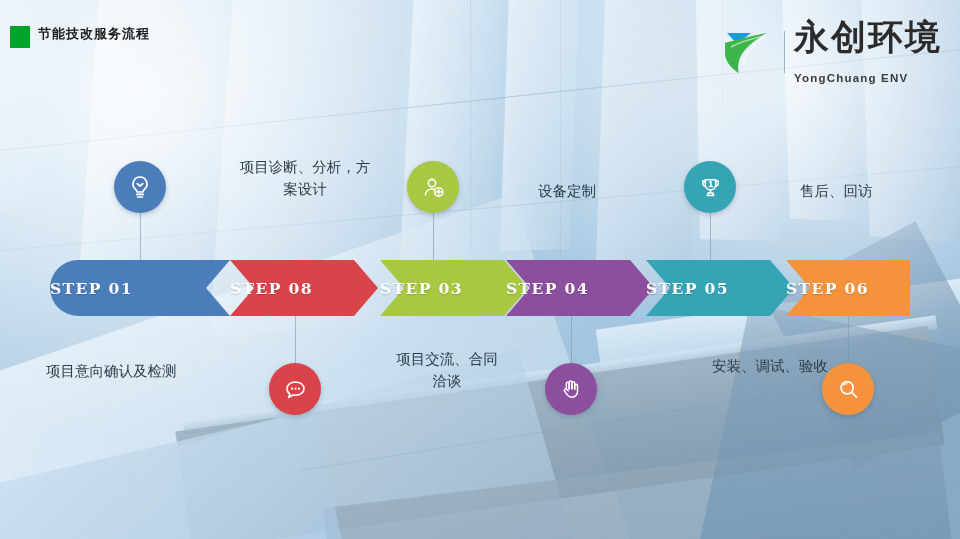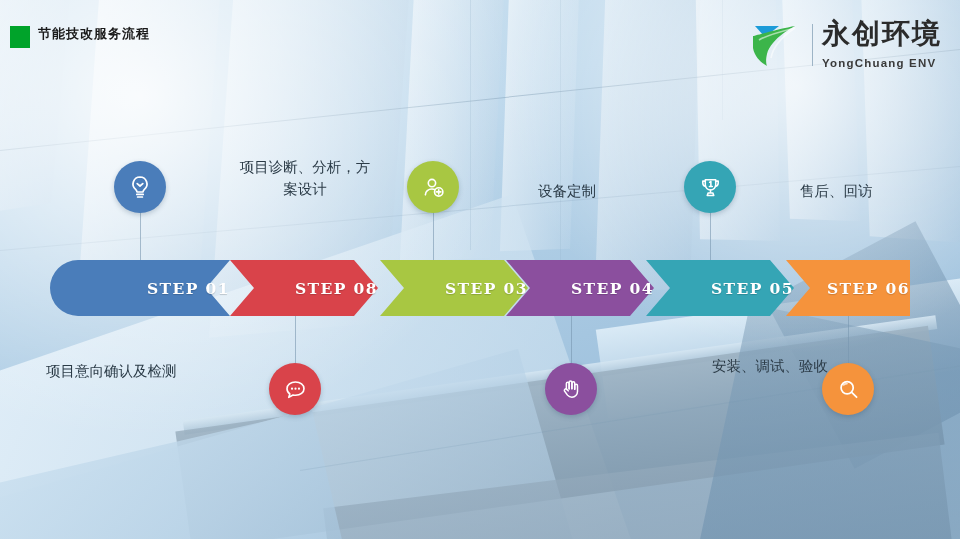--- a/index.html
+++ b/index.html
@@ -71,28 +71,28 @@
   
   #header{position:absolute;left:0;top:0;width:960px;height:72px;}
   #title-marker{position:absolute;left:10px;top:26px;width:20px;height:22px;background:#00a32a;}
   #page-title{position:absolute;left:38px;top:25px;font-size:13px;font-weight:bold;color:#1a1a1a;letter-spacing:1px;
     font-family:"DejaVu Sans","Liberation Sans",sans-serif;}
 
   #logo{position:absolute;right:18px;top:20px;display:flex;align-items:center;gap:9px;}
   #logo-mark{width:54px;height:46px;}
   #logo-divider{width:1px;height:42px;background:#9db4c6;}
   #logo-text{display:flex;flex-direction:column;line-height:1;}
-  #logo-cn{font-size:28px;font-weight:bold;color:#2b2b2b;letter-spacing:2px;
+  #logo-cn{font-size:35px;font-weight:bold;color:#2b2b2b;letter-spacing:2px;
     font-family:"DejaVu Sans","Liberation Sans",sans-serif;}
-  #logo-en{font-size:11.5px;font-weight:bold;color:#3a3a3a;letter-spacing:1.2px;margin-top:10px;}
+  #logo-en{font-size:11.5px;font-weight:bold;color:#3a3a3a;letter-spacing:1.2px;margin-top:18px;}
 
   
   #flow{position:absolute;left:0;top:0;width:960px;height:539px;}
 
-  .step-banner{position:absolute;top:260px;height:56px;display:flex;align-items:center;justify-content:flex-end;}
+  .step-banner{position:absolute;top:260px;height:56px;display:flex;align-items:center;justify-content:flex-start;}
   .step-banner .plate{position:absolute;inset:0;}
   .step-label{position:relative;color:#ffffff;font-size:15.5px;font-weight:bold;letter-spacing:1.4px;
     font-family:"DejaVu Serif","Liberation Serif",serif;text-shadow:0 1px 1px rgba(0,0,0,.18);}
 
   .connector{position:absolute;width:1px;background:rgba(120,150,175,.6);}
 
   .node-icon{position:absolute;width:52px;height:52px;border-radius:50%;
     display:flex;align-items:center;justify-content:center;box-shadow:0 2px 5px rgba(40,70,100,.25);}
   .node-icon svg{display:block;}
 
@@ -220,20 +220,24 @@
   <div class="node-icon" style="left:407px;top:161px;background:#a8c742;">
     <span>
       <svg viewBox="0 0 28 28" width="27" height="27" fill="none" stroke="#fff" stroke-width="1.7" stroke-linecap="round" stroke-linejoin="round">
         <circle cx="12.4" cy="9.4" r="3.8"></circle>
         <path d="M5.6 21.6 c0-3.6 3-6.1 6.8-6.1 c1.1 0 2.1.2 3 .6"></path>
         <circle cx="19.4" cy="18.6" r="4.3"></circle>
         <path d="M19.4 16.4 v4.4 M17.2 18.6 h4.4"></path>
       </svg>
     </span>
   </div>
+  <div class="node-text center" style="left:352px;top:348px;width:190px;">
+    <div>项目交流、合同</div>
+    <div>洽谈</div>
+  </div>
 
   <div class="step-banner" style="left:506px;width:148px;">
     <span class="plate">
       <svg viewBox="0 0 148 56" width="148" height="56" preserveAspectRatio="none">
         <path d="M0,0 H124 L148,28 L124,56 H0 L24,28 Z" fill="#8b4f9e"></path>
       </svg>
     </span>
     <span class="step-label">STEP 04</span>
   </div>
   <div class="node-icon" style="left:545px;top:363px;background:#8b4f9e;">

